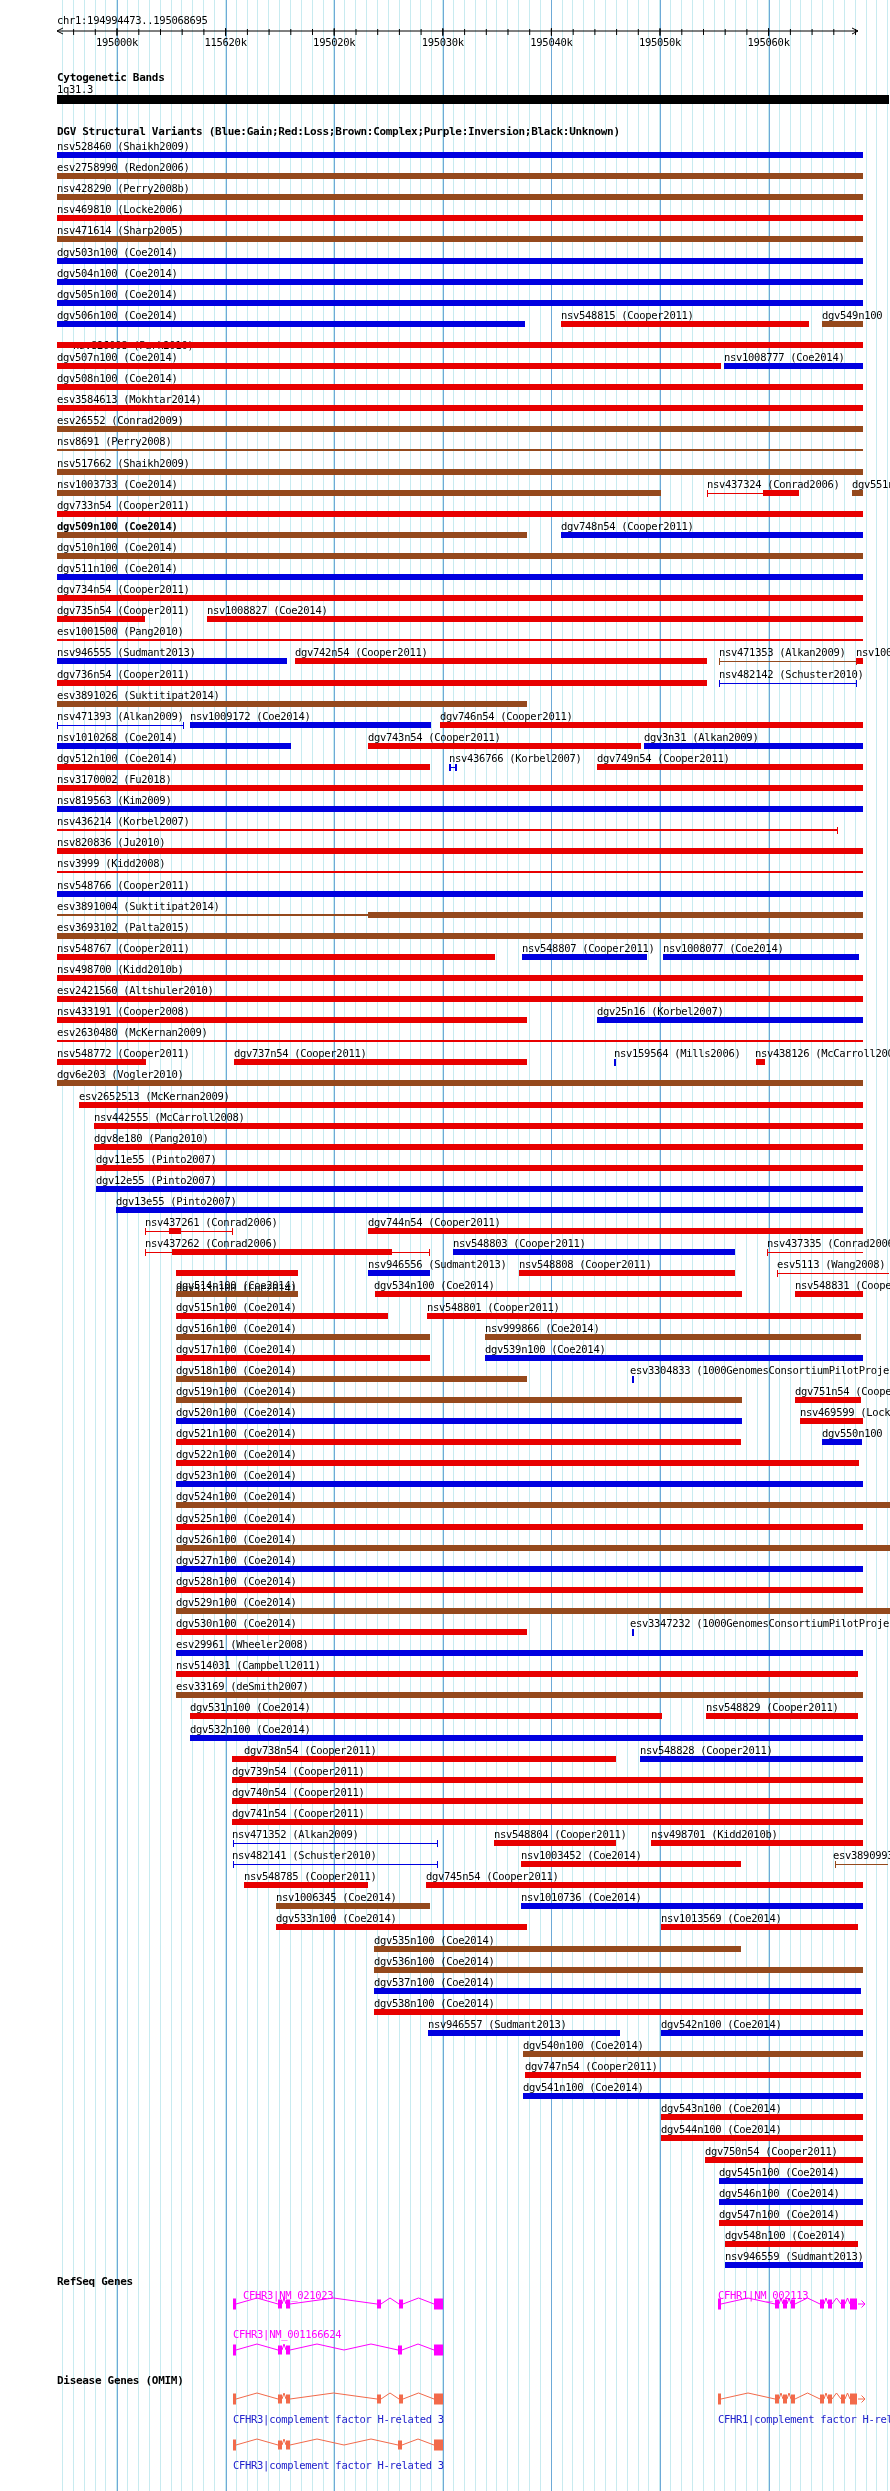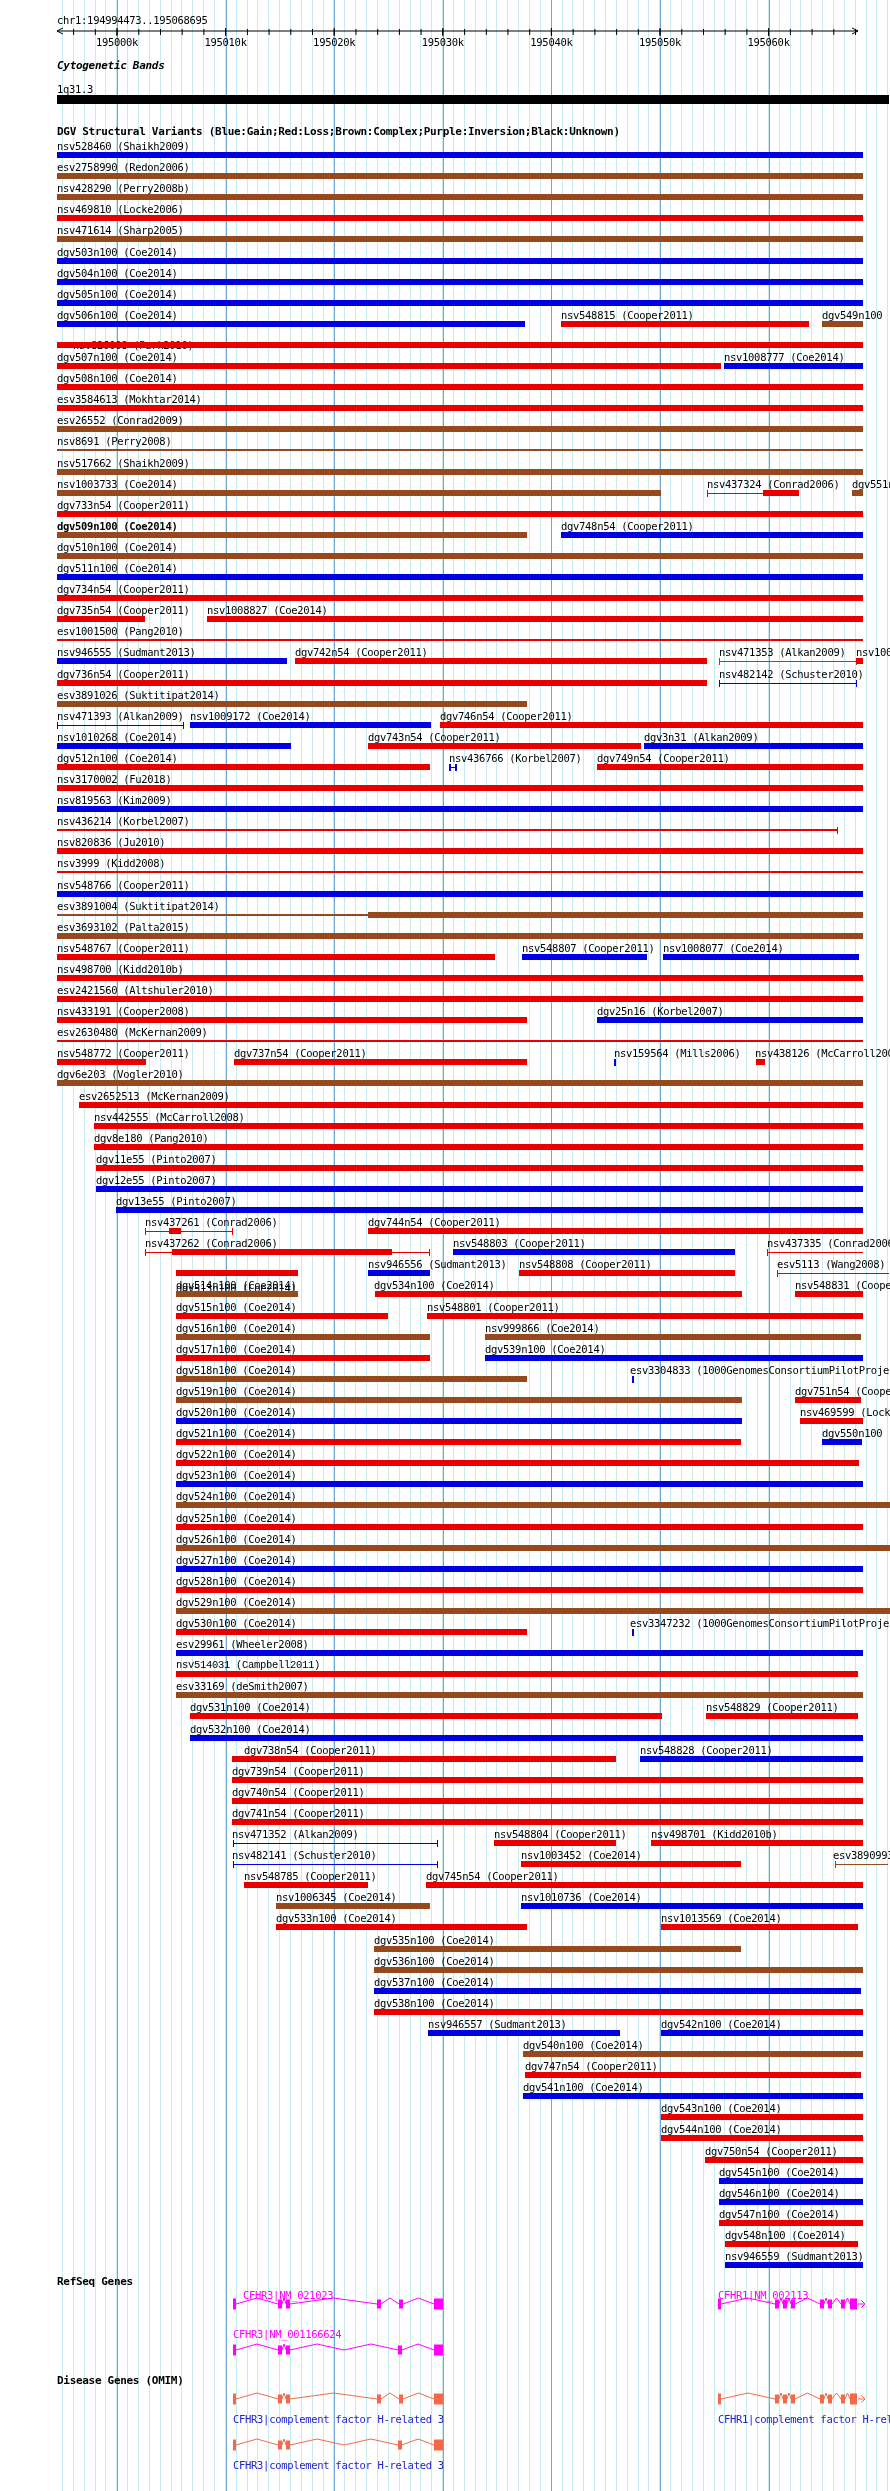--- a/index.html
+++ b/index.html
@@ -24,29 +24,29 @@
       <div style="position: absolute; left: 660px; top: 0px; width: 1px; height: 2491px; background: rgb(110, 170, 215);"></div>
       <div style="position: absolute; left: 768.6px; top: 0px; width: 1px; height: 2491px; background: rgb(110, 170, 215);"></div>
     </div>
 
   <div class="lbl" style="left:57px;top:15px;">chr1:194994473..195068695</div>
   <div id="ruler" class="abs">
       <svg width="890" height="50" style="position: absolute; left: 0px; top: 0px;">
         <path d="M57,31 L858,31 M63,28 L57,31 L63,34 M852,28 L858,31 L852,34 M73.6,29 L73.6,35 M95.3,29 L95.3,35 M117.0,29 L117.0,35 M138.8,29 L138.8,35 M160.5,29 L160.5,35 M182.2,29 L182.2,35 M203.9,29 L203.9,35 M225.6,29 L225.6,35 M247.4,29 L247.4,35 M269.1,29 L269.1,35 M290.8,29 L290.8,35 M312.5,29 L312.5,35 M334.2,29 L334.2,35 M356.0,29 L356.0,35 M377.7,29 L377.7,35 M399.4,29 L399.4,35 M421.1,29 L421.1,35 M442.8,29 L442.8,35 M464.6,29 L464.6,35 M486.3,29 L486.3,35 M508.0,29 L508.0,35 M529.7,29 L529.7,35 M551.4,29 L551.4,35 M573.2,29 L573.2,35 M594.9,29 L594.9,35 M616.6,29 L616.6,35 M638.3,29 L638.3,35 M660.0,29 L660.0,35 M681.8,29 L681.8,35 M703.5,29 L703.5,35 M725.2,29 L725.2,35 M746.9,29 L746.9,35 M768.6,29 L768.6,35 M790.4,29 L790.4,35 M812.1,29 L812.1,35 M833.8,29 L833.8,35 M855.5,29 L855.5,35 M117,28 L117,36 M225.6,28 L225.6,36 M334.2,28 L334.2,36 M442.8,28 L442.8,36 M551.4,28 L551.4,36 M660,28 L660,36 M768.6,28 L768.6,36" stroke="#000" fill="none"></path>
       </svg>
       <div class="ticklbl" style="left: 91px; top: 37px;">195000k</div>
-      <div class="ticklbl" style="left: 199.6px; top: 37px;">195010k</div>
+      <div class="ticklbl" style="left: 199.6px; top: 37px;">115620k</div>
       <div class="ticklbl" style="left: 308.2px; top: 37px;">195020k</div>
       <div class="ticklbl" style="left: 416.8px; top: 37px;">195030k</div>
       <div class="ticklbl" style="left: 525.4px; top: 37px;">195040k</div>
       <div class="ticklbl" style="left: 634px; top: 37px;">195050k</div>
       <div class="ticklbl" style="left: 742.6px; top: 37px;">195060k</div>
     </div>
 
-  <div class="hdr" style="left:57px;top:60px;font-style:italic;">Cytogenetic Bands</div>
+  <div class="hdr" style="left:57px;top:72px;">Cytogenetic Bands</div>
   <div class="lbl" style="left:57px;top:84px;">1q31.3</div>
   <div id="cytoband-bar" class="abs" style="left: 57px; top: 95px; width: 832px; height: 9px; background: rgb(0, 0, 0);"></div>
 
   <div class="hdr" style="left:57px;top:126px;">DGV Structural Variants (Blue:Gain;Red:Loss;Brown:Complex;Purple:Inversion;Black:Unknown)</div>
   <div id="variant-rows" class="abs">
       <div class="lbl" style="left: 57px; top: 141px; color: rgb(0, 0, 0);">nsv528460 (Shaikh2009)</div>
       <div style="position: absolute; left: 57px; top: 152px; width: 806px; height: 6px; background: rgb(0, 0, 224);"></div>
       <div class="lbl" style="left: 57px; top: 162.1px; color: rgb(0, 0, 0);">esv2758990 (Redon2006)</div>
       <div style="position: absolute; left: 57px; top: 173.1px; width: 806px; height: 6px; background: rgb(149, 73, 28);"></div>
       <div class="lbl" style="left: 57px; top: 183.2px; color: rgb(0, 0, 0);">nsv428290 (Perry2008b)</div>
@@ -280,21 +280,21 @@
       <div class="lbl" style="left: 176px; top: 1575.8px; color: rgb(0, 0, 0);">dgv528n100 (Coe2014)</div>
       <div style="position: absolute; left: 176px; top: 1586.8px; width: 687px; height: 6px; background: rgb(232, 0, 0);"></div>
       <div class="lbl" style="left: 176px; top: 1596.9px; color: rgb(0, 0, 0);">dgv529n100 (Coe2014)</div>
       <div style="position: absolute; left: 176px; top: 1607.9px; width: 714px; height: 6px; background: rgb(149, 73, 28);"></div>
       <div class="lbl" style="left: 176px; top: 1618px; color: rgb(0, 0, 0);">dgv530n100 (Coe2014)</div>
       <div style="position: absolute; left: 176px; top: 1629px; width: 351px; height: 6px; background: rgb(232, 0, 0);"></div>
       <div class="lbl" style="left: 630px; top: 1618px; color: rgb(0, 0, 0);">esv3347232 (1000GenomesConsortiumPilotProject)</div>
       <div style="position: absolute; left: 632px; top: 1629px; width: 2px; height: 7px; background: rgb(0, 0, 224);"></div>
       <div class="lbl" style="left: 176px; top: 1639.1px; color: rgb(0, 0, 0);">esv29961 (Wheeler2008)</div>
       <div style="position: absolute; left: 176px; top: 1650.1px; width: 687px; height: 6px; background: rgb(0, 0, 224);"></div>
-      <div class="lbl" style="left: 176px; top: 1660.2px; color: rgb(0, 0, 0); font-family: Liberation Mono, monospace;">nsv514031 (Campbell2011)</div>
+      <div class="lbl" style="left: 176px; top: 1660.2px; color: rgb(0, 0, 0);">nsv514031 (Campbell2011)</div>
       <div style="position: absolute; left: 176px; top: 1671.2px; width: 682px; height: 6px; background: rgb(232, 0, 0);"></div>
       <div class="lbl" style="left: 176px; top: 1681.3px; color: rgb(0, 0, 0);">esv33169 (deSmith2007)</div>
       <div style="position: absolute; left: 176px; top: 1692.3px; width: 687px; height: 6px; background: rgb(149, 73, 28);"></div>
       <div class="lbl" style="left: 190px; top: 1702.4px; color: rgb(0, 0, 0);">dgv531n100 (Coe2014)</div>
       <div style="position: absolute; left: 190px; top: 1713.4px; width: 472px; height: 6px; background: rgb(232, 0, 0);"></div>
       <div class="lbl" style="left: 706px; top: 1702.4px; color: rgb(0, 0, 0);">nsv548829 (Cooper2011)</div>
       <div style="position: absolute; left: 706px; top: 1713.4px; width: 152px; height: 6px; background: rgb(232, 0, 0);"></div>
       <div class="lbl" style="left: 190px; top: 1723.5px; color: rgb(0, 0, 0);">dgv532n100 (Coe2014)</div>
       <div style="position: absolute; left: 190px; top: 1734.5px; width: 673px; height: 6px; background: rgb(0, 0, 224);"></div>
       <div class="lbl" style="left: 244px; top: 1744.6px; color: rgb(0, 0, 0);">dgv738n54 (Cooper2011)</div>

